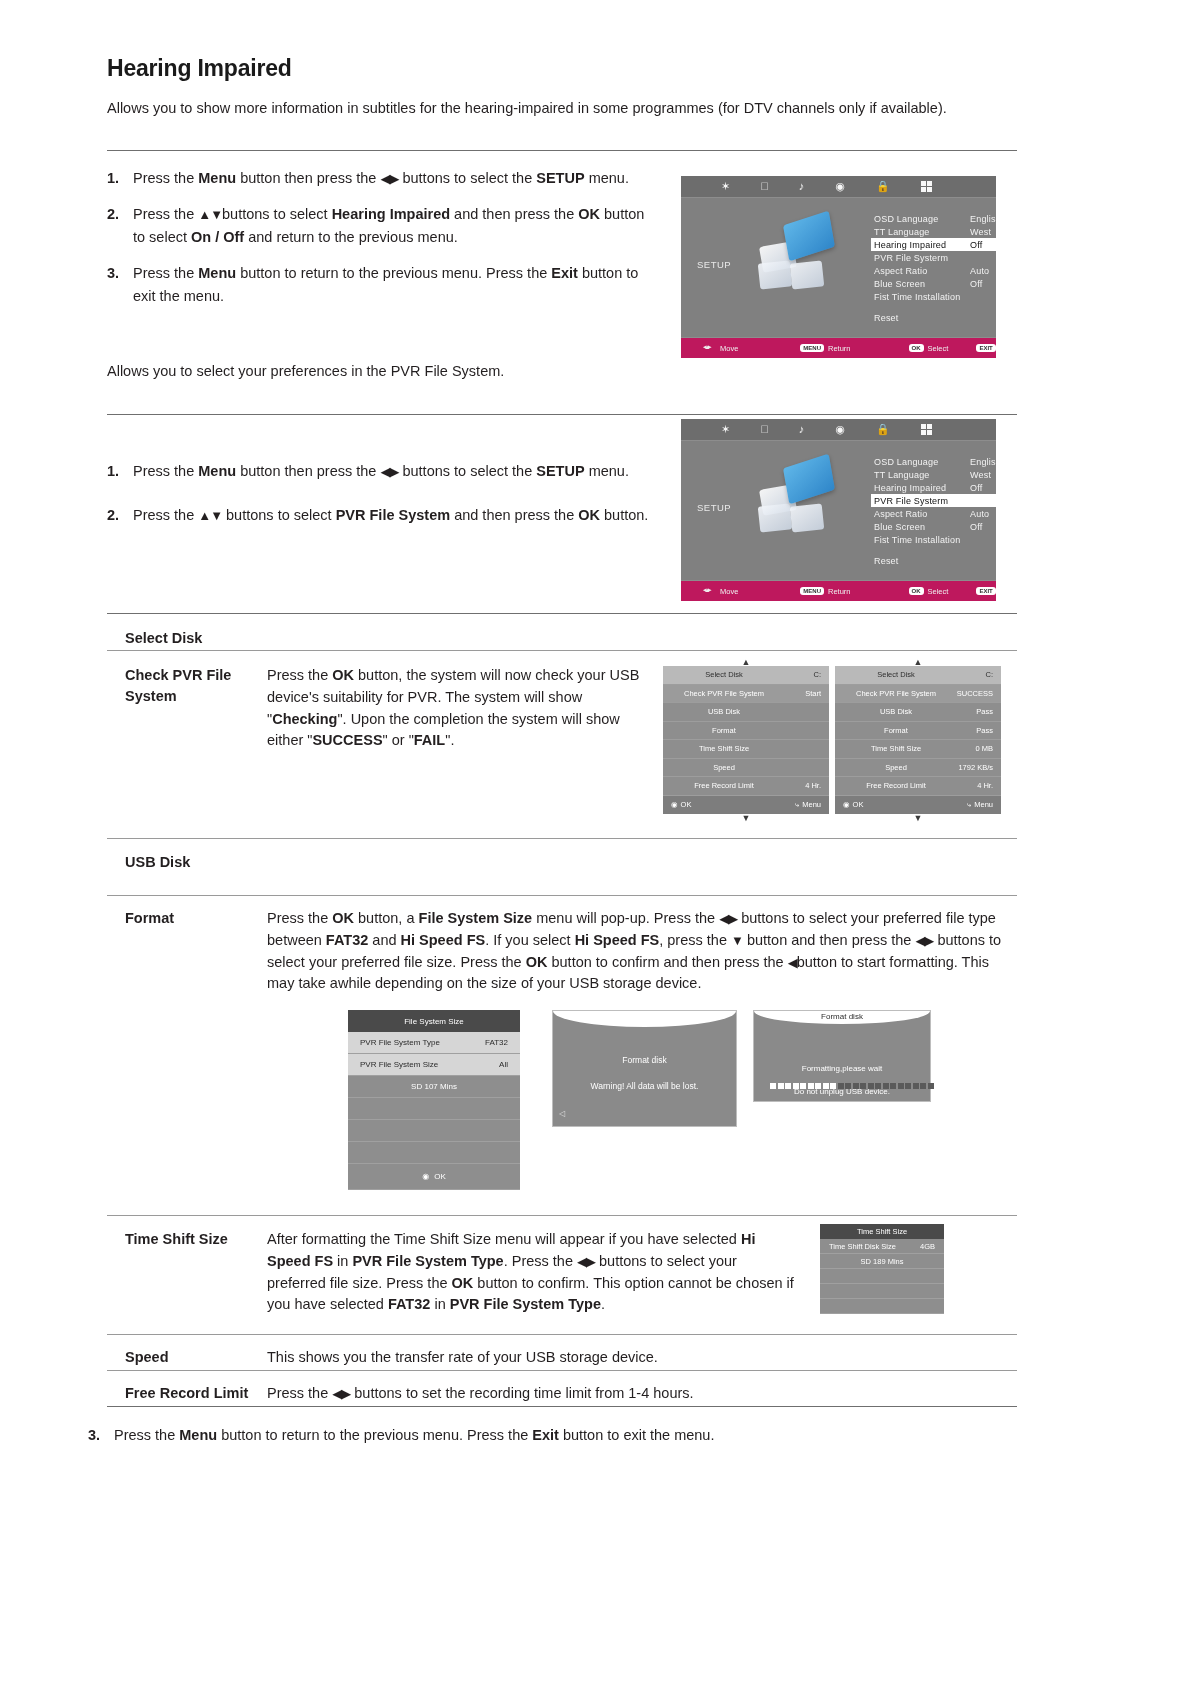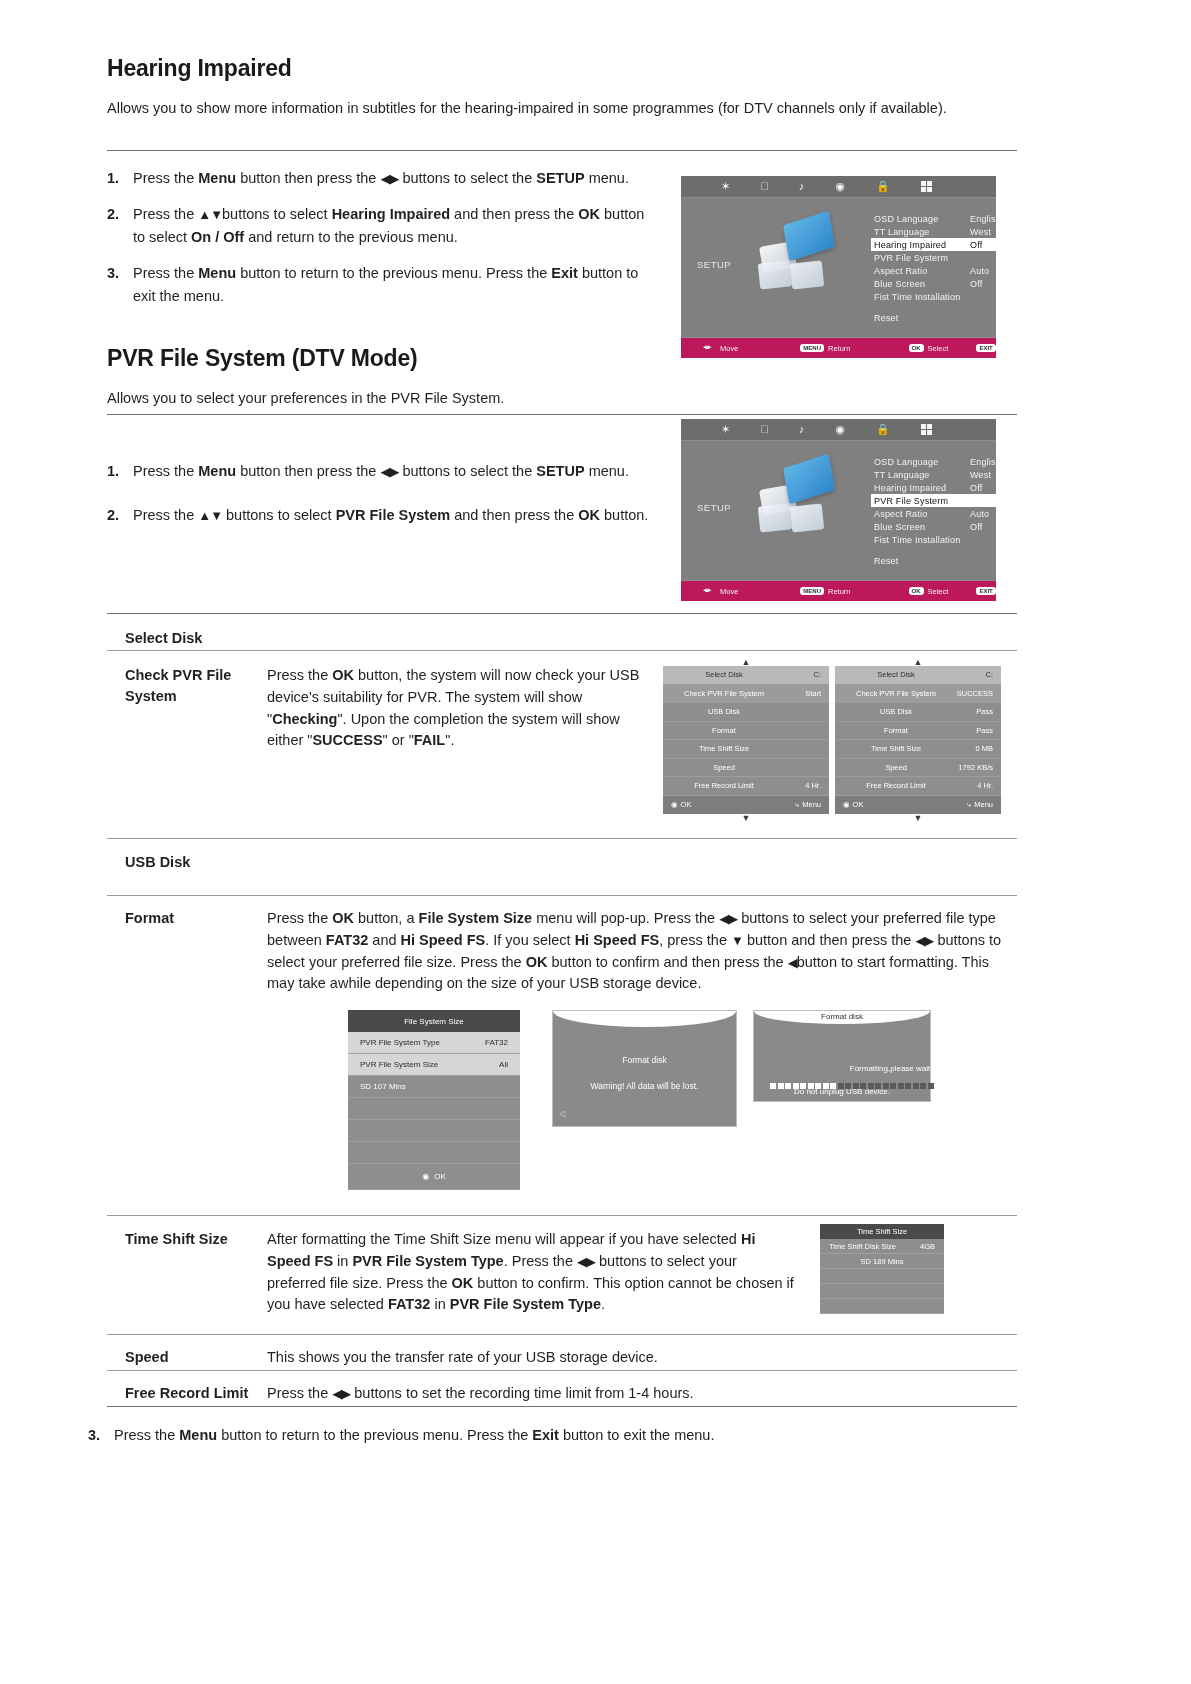--- a/index.html
+++ b/index.html
@@ -125,21 +125,21 @@
   .pvrpanel .prow.foot .l, .pvrpanel .prow.foot .r { display:flex; gap:3px; align-items:center; }
 
   
   .fss { width:172px; color:#fff; font-size:8px; }
   .fss .t { background:#4a4a4a; height:22px; display:flex; align-items:center; justify-content:center; }
   .fss .r {
     height:22px; display:flex; align-items:center; justify-content:space-between;
     padding:0 12px; background:#8e8e8e; border-bottom:1px solid #a0a0a0;
   }
   .fss .r.light { background:#d6d6d6; color:#2b2b2b; }
-  .fss .r.center { justify-content:flex-start; }
+  .fss .r.center { justify-content:center; }
   .fss .r.blank { background:#8e8e8e; }
   .fss .r.okrow { background:#8e8e8e; height:26px; justify-content:center; gap:5px; }
 
   .fdlg {
     width:185px; height:117px; background:#8a8a8a; color:#fff;
     font-size:8.5px; position:relative; text-align:center;
     border:1px solid #bdbdbd;
   }
   .fdlg .curve {
     position:absolute; left:0; top:0; width:100%; height:16px; background:#fff;
@@ -153,21 +153,21 @@
     width:178px; height:92px; background:#8a8a8a; color:#fff;
     font-size:8px; position:relative; text-align:center;
     border:1px solid #bdbdbd;
   }
   .fdlg2 .curve {
     position:absolute; left:0; top:0; width:100%; height:13px; background:#fff;
     border-radius:0 0 50% 50%/0 0 100% 100%;
   }
   .fdlg2 .hd { position:absolute; left:0; top:1px; width:100%; color:#2e2e2e; font-size:8px; }
   .fdlg2 .l1 { position:absolute; left:0; top:32px; width:100%;margin-top:44px; }
-  .fdlg2 .l2 { position:absolute; left:0; top:53px; width:100%;margin-left:48px; }
+  .fdlg2 .l2 { position:absolute; left:0; top:53px; width:100%; }
   .fdlg2 .bar { position:absolute; left:16px; bottom:12px; display:flex; gap:1.5px; }
   .fdlg2 .bar i { width:6px; height:6px; display:block; background:#5a5a5a; }
   .fdlg2 .bar i.on { background:#ffffff; }
 
   .tss { width:124px; font-size:7.5px; color:#fff; }
   .tss .t { background:#4a4a4a; height:15px; display:flex; align-items:center; justify-content:center; }
   .tss .r { height:15px; display:flex; align-items:center; justify-content:space-between;
             padding:4px 9px; background:#8e8e8e; border-bottom:1px solid #a0a0a0; }
   .tss .r.center { justify-content:center; }
 </style>
@@ -268,21 +268,20 @@
         <span class="key">OK</span>
         <span>Select</span>
         </div>
       <div class="fitem" style="margin-left:28px;">
         <span class="key">EXIT</span>
         </div>
     </div>
   </div>
 
   <div style="position:absolute;left:107px;top:345px;width:910px;">
-    <h1 class="sec-title">PVR File System (DTV Mode)</h1>
     <p class="body" style="margin-top:16px;">Allows you to select your preferences in the PVR File System.</p>
   </div>
   <div class="rule" style="position:absolute;left:107px;top:414px;width:910px;"></div>
 
   <ul class="steps" style="position:absolute;left:107px;top:460px;width:545px;">
     <li class="step" style="margin-bottom:22px;">
       <span class="num">1.</span>
       <span class="txt">Press the <b>Menu</b> button then press the <span class="arr">◀▶</span> buttons to select the <b>SETUP</b> menu.</span>
     </li>
     <li class="step">

